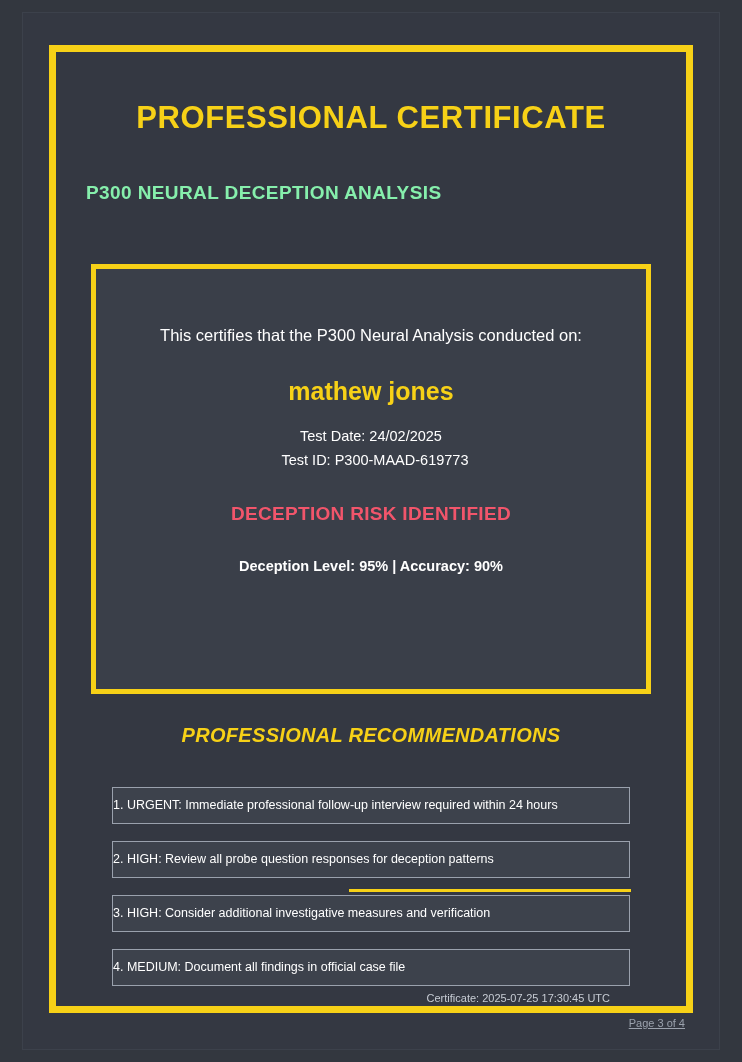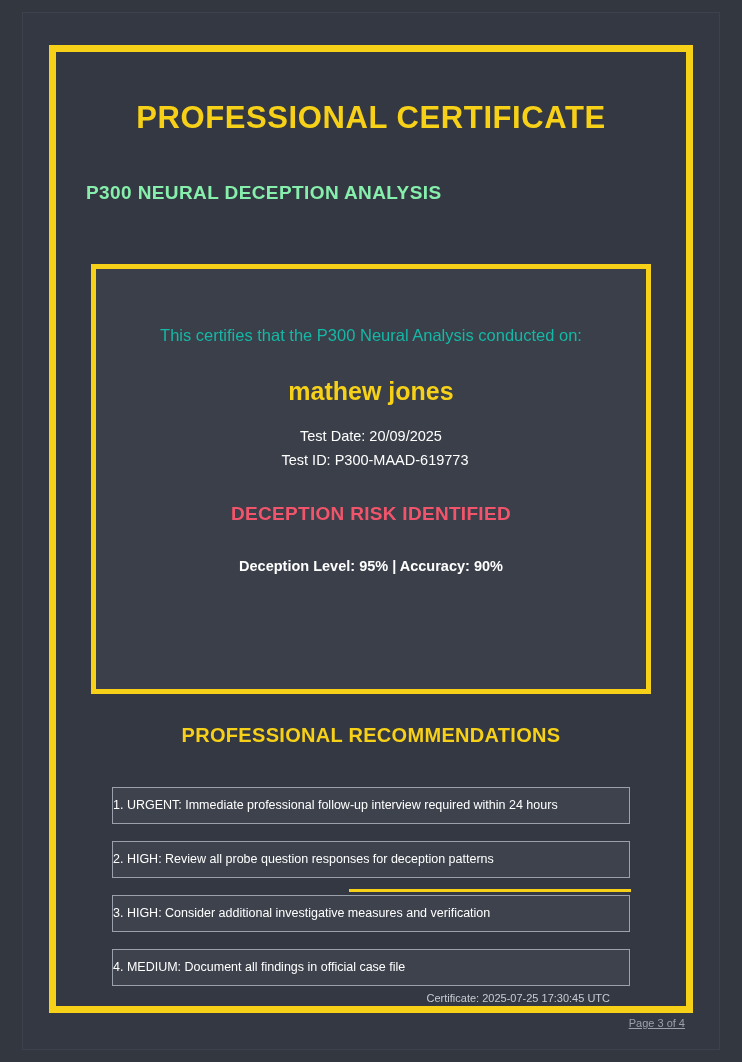--- a/index.html
+++ b/index.html
@@ -74,21 +74,21 @@
     right: 35px;
     top: 212px;
     height: 430px;
     border: 5px solid #f7d117;
     box-sizing: border-box;
     background: #3a3f49;
     text-align: center;
   }
   .certifies {
     font-size: 16.5px;
-    color: #14b8a6;
+    color: #ffffff;
     margin-top: 57px;
   }
   .subject-name {
     font-size: 25px;
     font-weight: bold;
     color: #f7d117;
     margin-top: 32px;
   }
   .meta-line {
     font-size: 14.5px;
@@ -123,20 +123,21 @@
   .rec-title {
     position: absolute;
     left: 0;
     right: 0;
     top: 672px;
     text-align: center;
     color: #f7d117;
     font-size: 20px;
     font-weight: bold;
     letter-spacing: 0.3px;
+    font-style: italic;
   }
   .rec-list {
     position: absolute;
     left: 56px;
     right: 56px;
     top: 735px;
   }
   .rec-item {
     border: 1px solid #9aa1ad;
     background: #3d424c;
@@ -183,21 +184,21 @@
 
     <div class="gold-frame">
       <div class="frame-body">
 
         <div class="cert-title">PROFESSIONAL CERTIFICATE</div>
         <div class="cert-subtitle">P300 NEURAL DECEPTION ANALYSIS</div>
 
         <div class="inner-box">
           <div class="certifies">This certifies that the P300 Neural Analysis conducted on:</div>
           <div class="subject-name">mathew jones</div>
-          <div class="meta-line">Test Date: 20/09/2025</div>
+          <div class="meta-line">Test Date: 24/02/2025</div>
           <div class="meta-line second">Test ID: P300-MAAD-619773</div>
           <div class="verdict">DECEPTION RISK IDENTIFIED</div>
           <div class="levels">Deception Level: 95% | Accuracy: 90%</div>
         </div>
 
         <div class="rec-title">PROFESSIONAL RECOMMENDATIONS</div>
 
         <div class="rec-list">
           <div class="rec-item">1. URGENT: Immediate professional follow-up interview required within 24 hours</div>
           <div class="rec-item">2. HIGH: Review all probe question responses for deception patterns</div>

